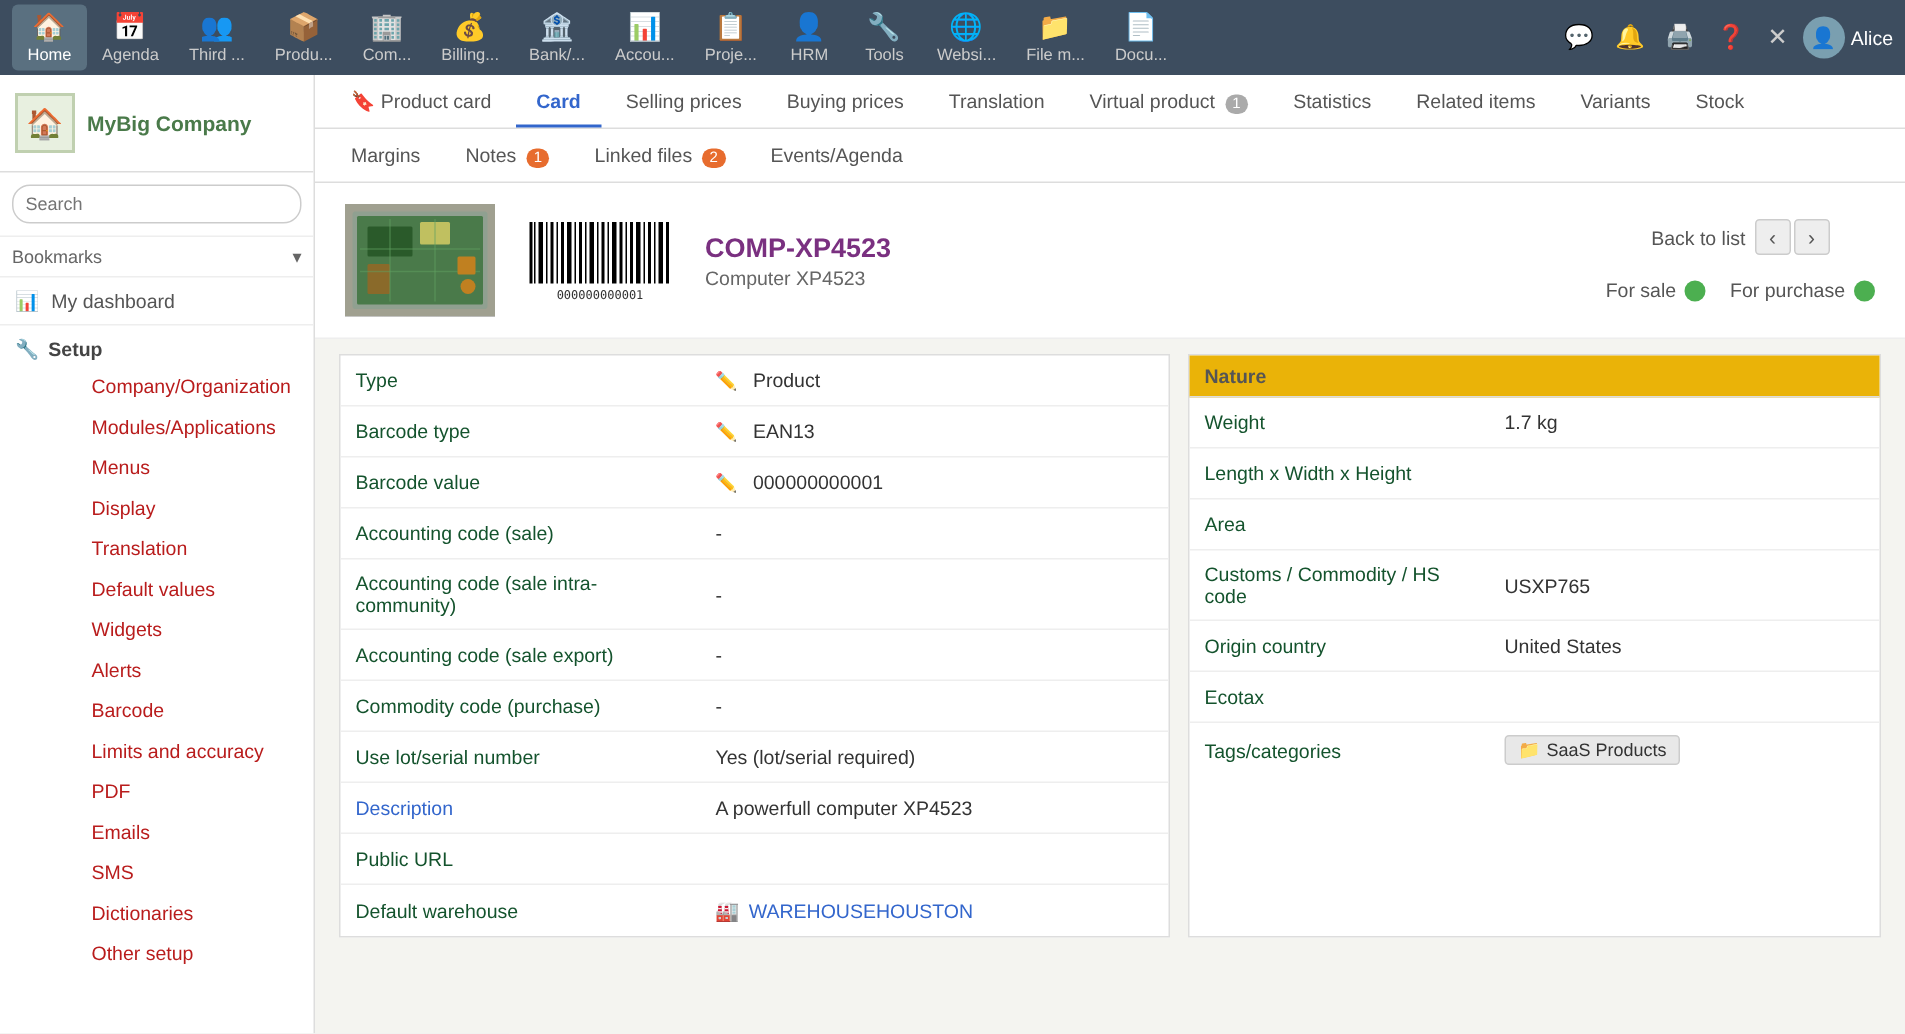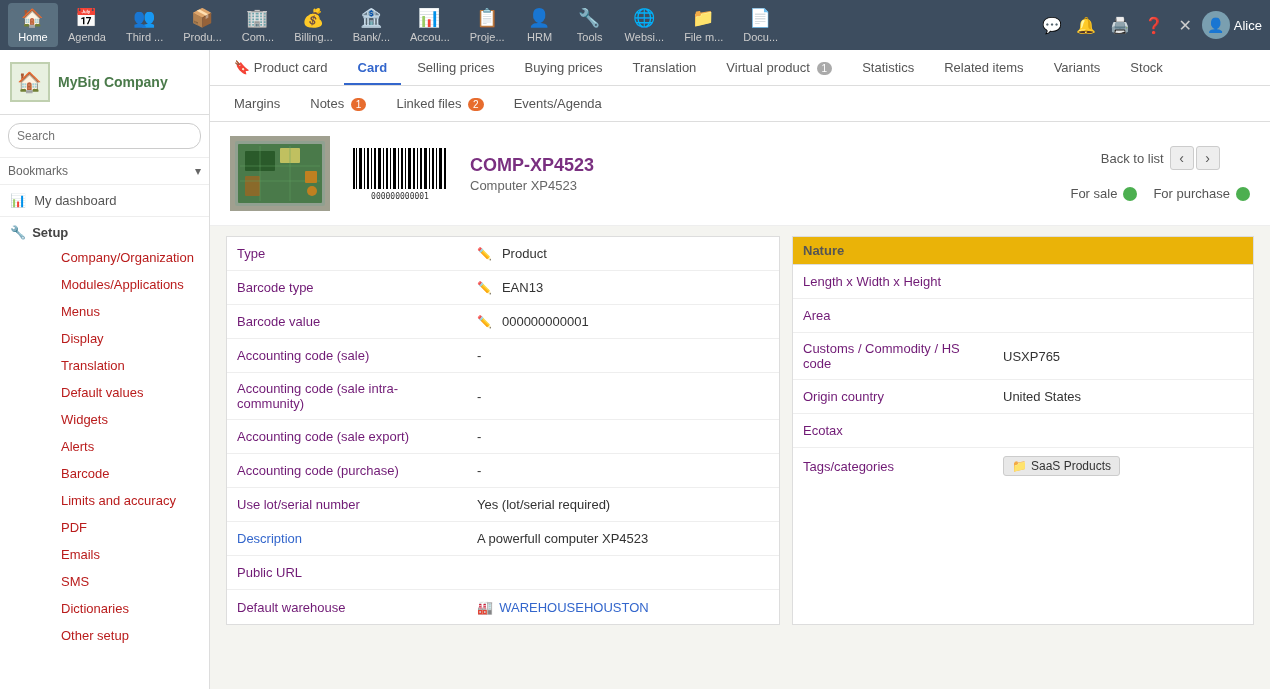--- a/index.html
+++ b/index.html
@@ -282,21 +282,21 @@
     .field-row {
       display: flex;
       border-bottom: 1px solid #eee;
       min-height: 34px;
       align-items: center;
     }
     .field-row:last-child { border-bottom: none; }
     .field-label {
       width: 240px;
       padding: 8px 10px;
-      color: #701a75;
+      color: #14532d;
       font-size: 13px;
       flex-shrink: 0;
     }
     .field-value {
       flex: 1;
       padding: 8px 10px;
       font-size: 13px;
       color: #333;
       display: flex;
       align-items: center;
@@ -669,21 +669,21 @@
             <span>-</span>
           </div>
         </div>
         <div class="field-row">
           <div class="field-label"><span>Accounting code (sale export)</span></div>
           <div class="field-value">
             <span>-</span>
           </div>
         </div>
         <div class="field-row">
-          <div class="field-label"><span>Accounting code (purchase)</span></div>
+          <div class="field-label"><span>Commodity code (purchase)</span></div>
           <div class="field-value">
             <span>-</span>
           </div>
         </div>
         <div class="field-row">
           <div class="field-label"><span>Use lot/serial number</span></div>
           <div class="field-value">
             <span>Yes (lot/serial required)</span>
           </div>
         </div>
@@ -704,20 +704,26 @@
           <div class="field-value">
             <span>🏭</span>
             <span class="field-link">WAREHOUSEHOUSTON</span>
           </div>
         </div>
       </div>
 
       <div class="fields-panel right-panel" style="flex: 1;">
         <div class="section-header-row">
           <span>Nature</span>
+        </div>
+        <div class="field-row">
+          <div class="field-label" style="width:200px;"><span>Weight</span></div>
+          <div class="field-value">
+              <span>1.7 kg</span>
+            </div>
         </div>
         <div class="field-row">
           <div class="field-label" style="width:200px;"><span>Length x Width x Height</span></div>
           <div class="field-value">
               <span></span>
             </div>
         </div>
         <div class="field-row">
           <div class="field-label" style="width:200px;"><span>Area</span></div>
           <div class="field-value">

